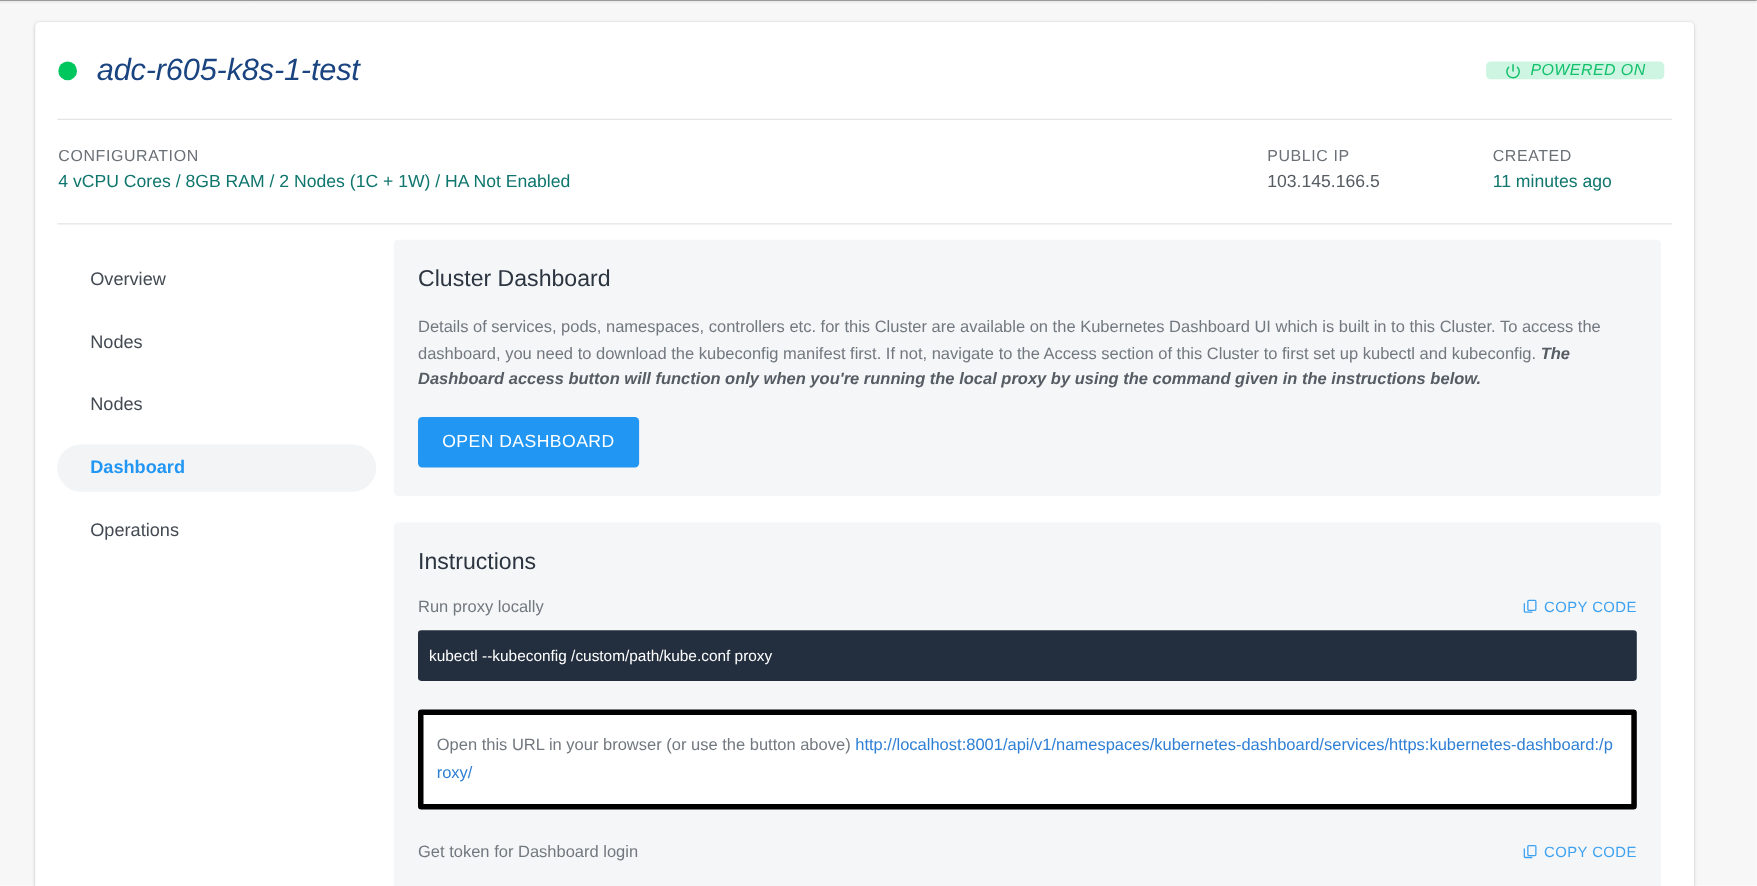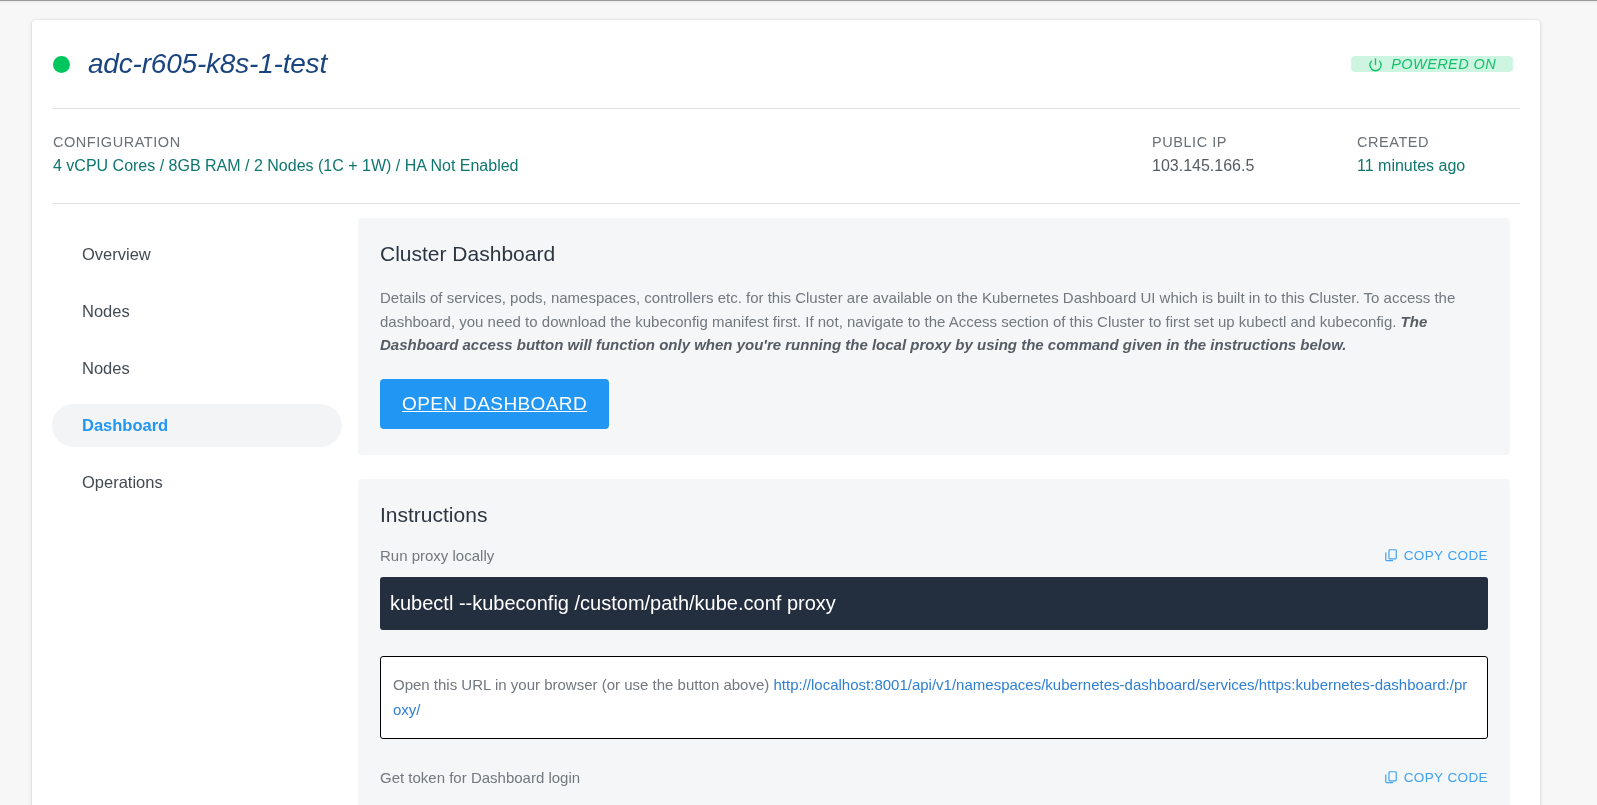--- a/index.html
+++ b/index.html
@@ -179,28 +179,27 @@
   }
   .panel-para .emph {
     font-weight: bold;
     font-style: italic;
     color: #565c63;
   }
   .primary-btn {
     display: inline-block;
     background: #2196f3;
     color: #ffffff;
-    font-size: 19px;
+    font-size: 16px;
     letter-spacing: 0.4px;
     padding: 14px 22px;
     border: none;
     border-radius: 4px;
     cursor: pointer;
     font-family: "Liberation Sans", sans-serif;
-    text-decoration: underline;
   }
 
   
   .instr-row {
     display: flex;
     align-items: center;
     justify-content: space-between;
     margin-bottom: 13px;
   }
   .instr-label {
@@ -215,31 +214,31 @@
     font-size: 13.5px;
     letter-spacing: 0.4px;
     cursor: pointer;
     white-space: nowrap;
   }
   .copy-icon { display: inline-block; width: 14px; height: 14px; }
 
   .code-block {
     background: #232e3e;
     color: #ffffff;
-    font-size: 20px;
+    font-size: 14px;
     padding: 15px 12px 15px 10px;
     border-radius: 3px;
     margin-bottom: 26px;
     white-space: nowrap;
     overflow: hidden;
   }
 
   .url-box {
     background: #ffffff;
-    border: 1px solid #000000;
+    border: 5px solid #000000;
     border-radius: 3px;
     padding: 15px 14px 16px 12px;
     font-size: 15px;
     line-height: 25px;
     color: #72787f;
     margin-bottom: 30px;
     word-break: break-all;
   }
   .url-box a { color: #2f7fd4; text-decoration: none; }
 </style>

